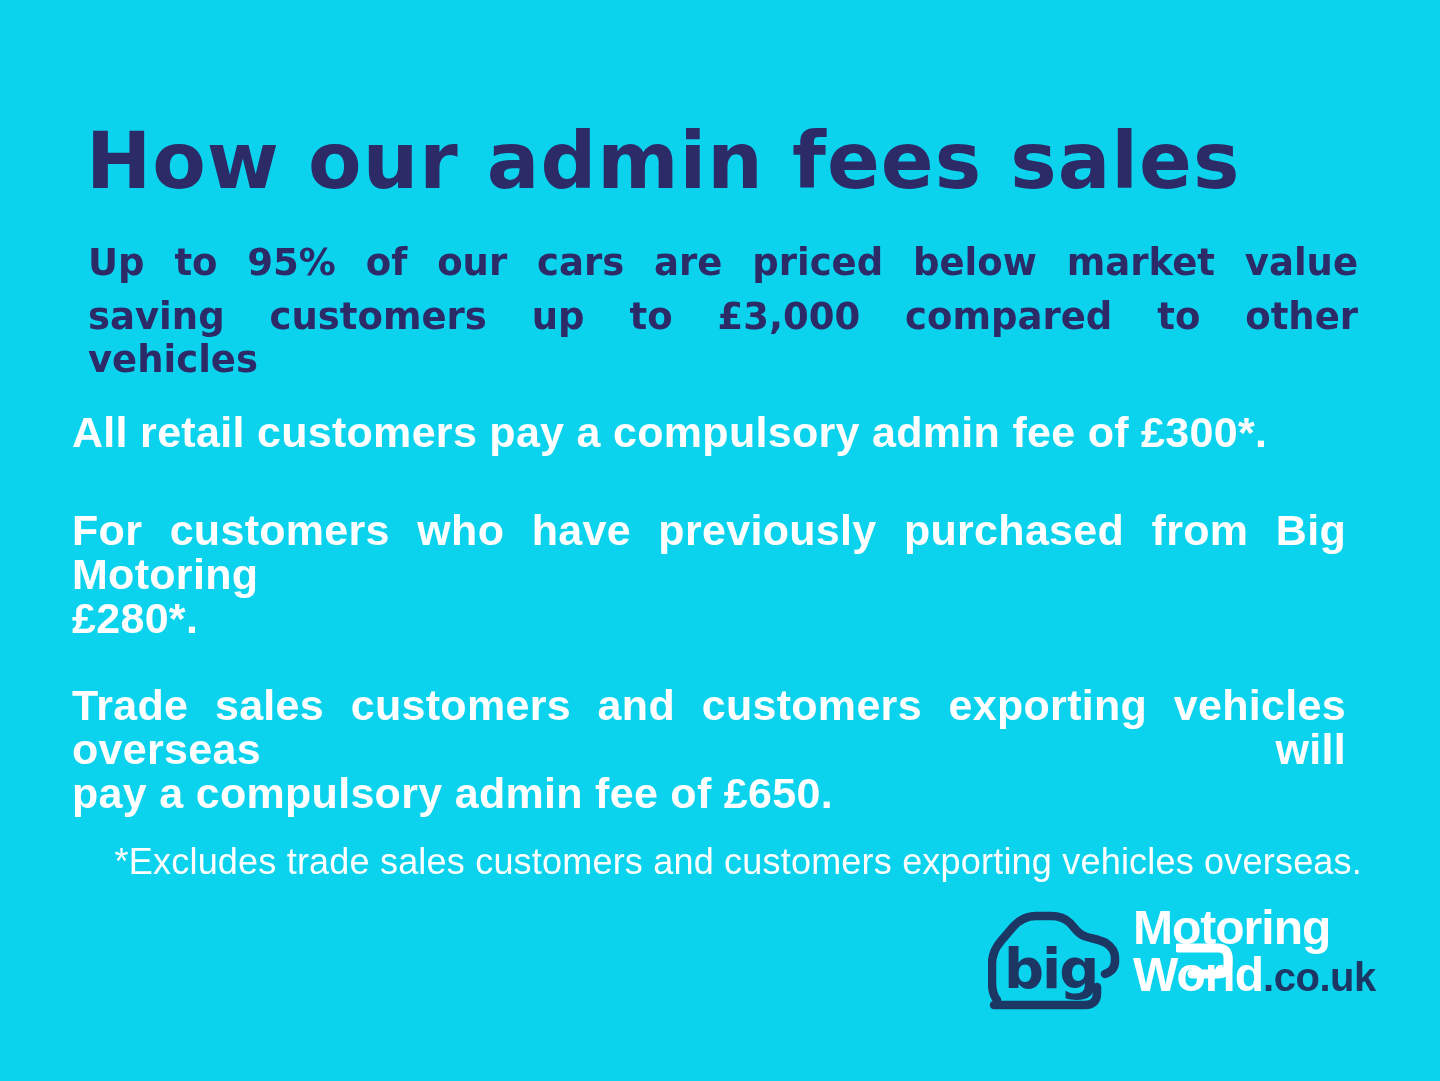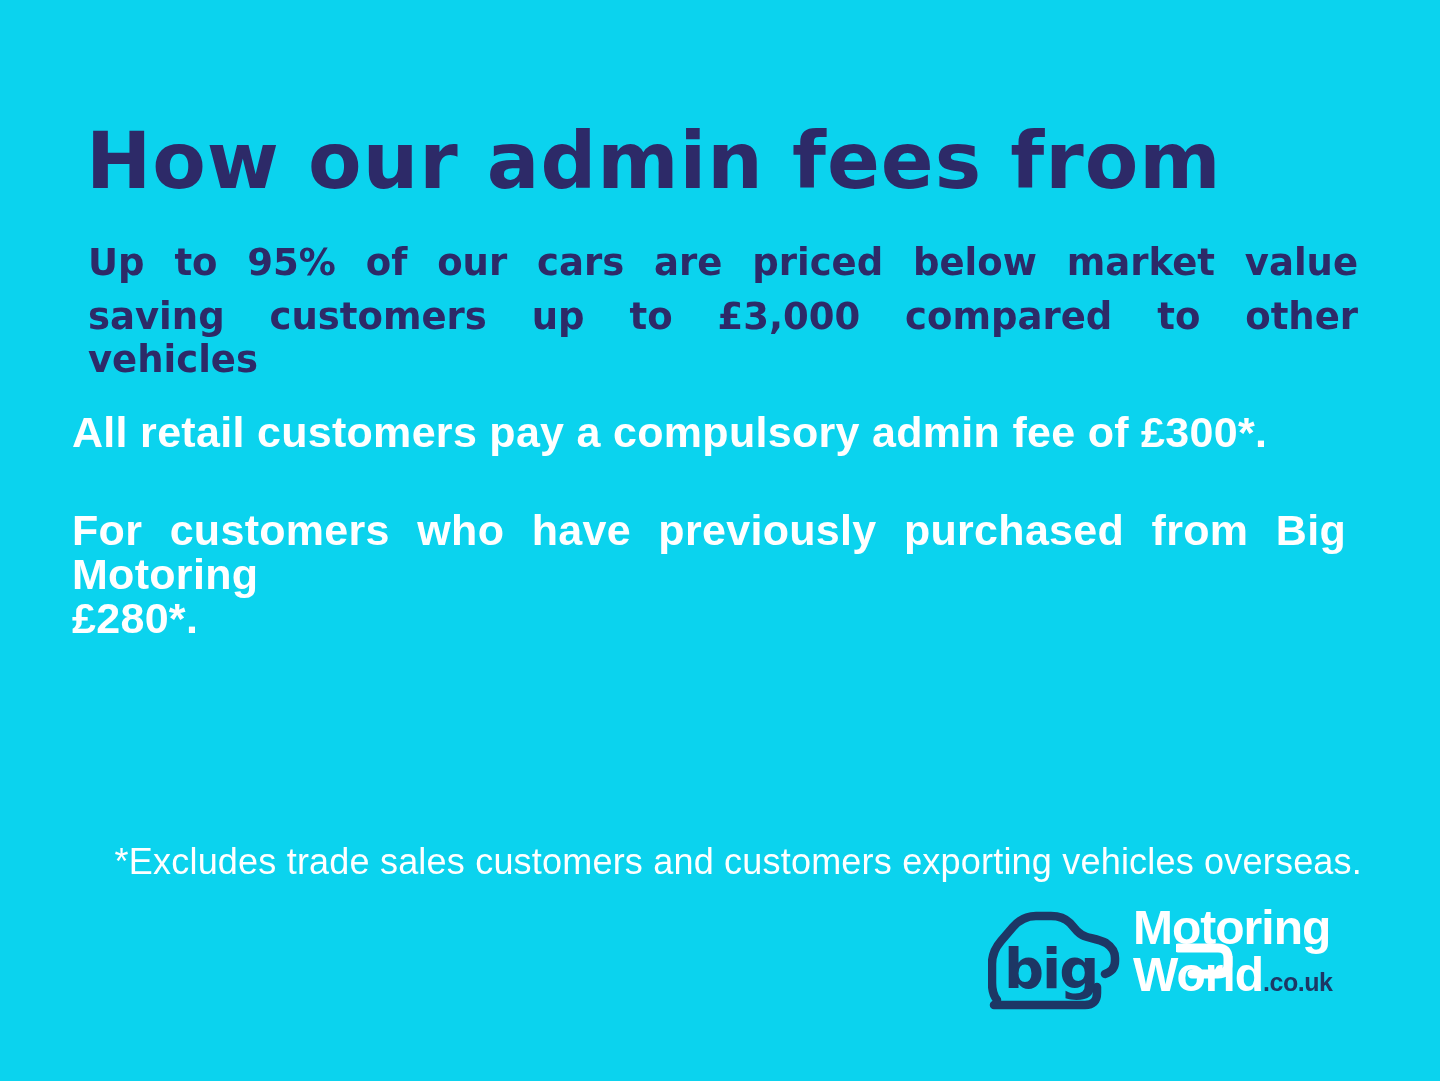--- a/index.html
+++ b/index.html
@@ -93,54 +93,58 @@
     font-weight: 700;
     color: var(--body-white);
     letter-spacing: -1px;
   }
   .logo-text .wm-line {
     font-size: 48px;
     line-height: 47px;
     white-space: nowrap;
   }
   .logo-domain {
-    font-size: 25px;
+    font-size: 40px;
     letter-spacing: -0.5px;
     color: var(--logo-navy);
   }
   .logo-flourish {
     position: absolute;
     left: 188px;
     top: 44px;
     width: 60px;
     height: 40px;
   }
 </style>
 </head>
 <body>
 
 <div class="canvas">
 
-  <div class="heading">How our admin fees from</div>
+  <div class="heading">How our admin fees sales</div>
 
   <div class="subheading">
     <div class="line jline">Up to 95% of our cars are priced below market value</div>
     <div class="line jline">saving customers up to £3,000 compared to other</div>
     <div class="line">vehicles</div>
   </div>
 
   <div class="body-para para-1">
     <div class="line">All retail customers pay a compulsory admin fee of £300*.</div>
   </div>
 
   <div class="body-para para-2">
     <div class="line jline">For customers who have previously purchased from Big Motoring</div>
     <div class="line">£280*.</div>
   </div>
 
+  <div class="body-para para-3">
+    <div class="line jline">Trade sales customers and customers exporting vehicles overseas will</div>
+    <div class="line">pay a compulsory admin fee of £650.</div>
+  </div>
 
   <div class="footnote">*Excludes trade sales customers and customers exporting vehicles overseas.</div>
 
   <div class="logo">
     <svg class="logo-car" viewBox="0 0 134 114">
       <g fill="none" stroke="currentColor" stroke-width="8.5" stroke-linecap="round" stroke-linejoin="round">
         <path d="M 9 96 C 5 91 4 86 4 79 L 4 60 C 4 51 7 44 13 37 L 25 23 C 31 16 39 12 48 12 L 63 12 C 71 12 77 14 82 19 L 89 27 C 92 30 95 32 99 33 C 107 35 113 36 118 39 C 124 43 127 48 127 54 L 127 57 C 127 64 123 68 117 70"></path>
         <path d="M 6 101 L 97 101 C 105 101 109 97 109 89 L 109 83"></path>
       </g>
       <text x="16" y="84" font-family="DejaVu Sans, sans-serif" font-size="56" font-weight="bold" letter-spacing="-2" fill="currentColor">big</text>

